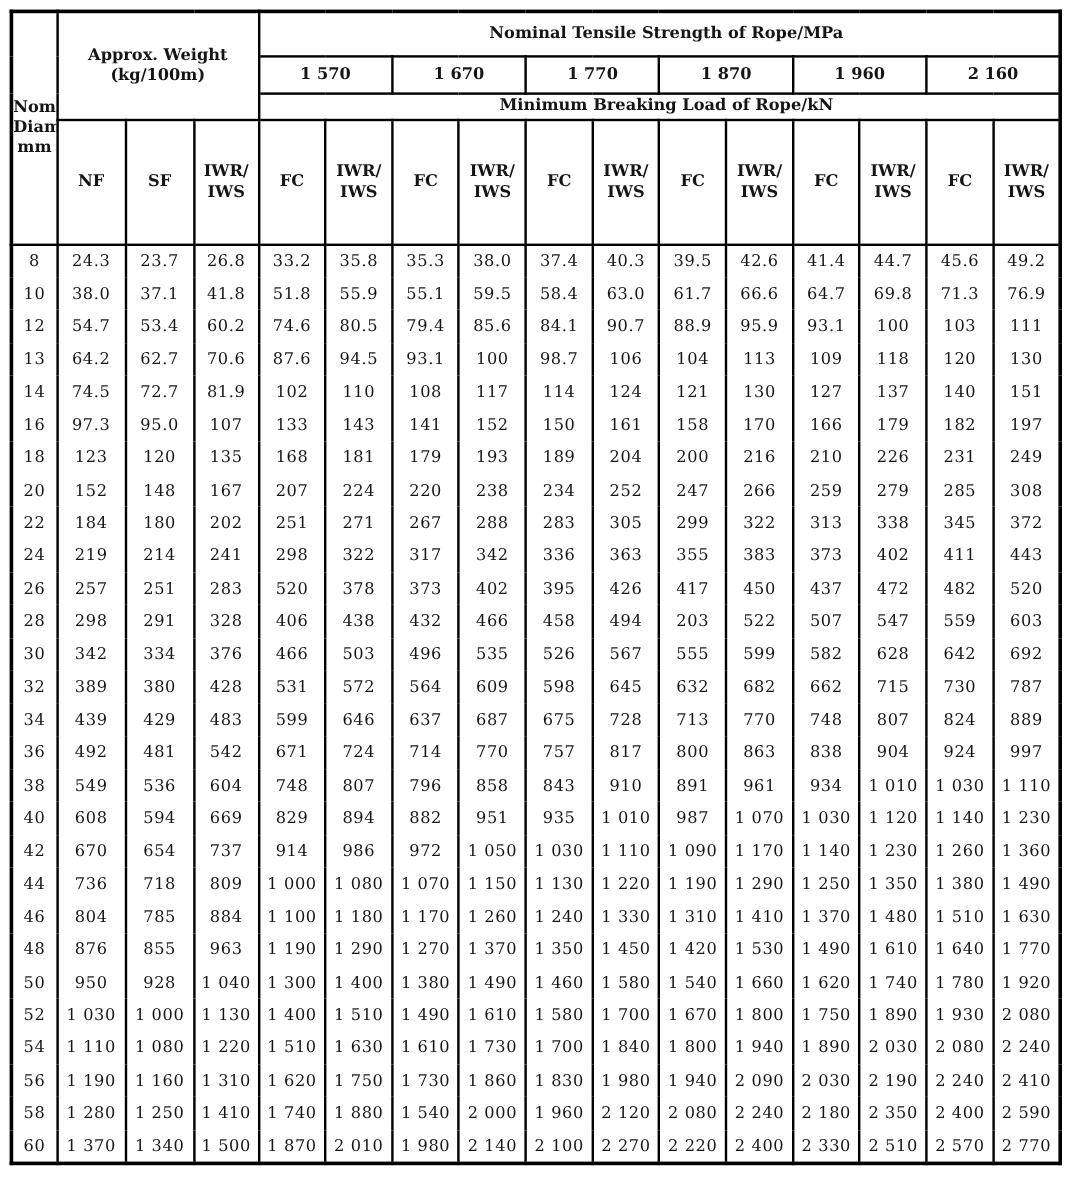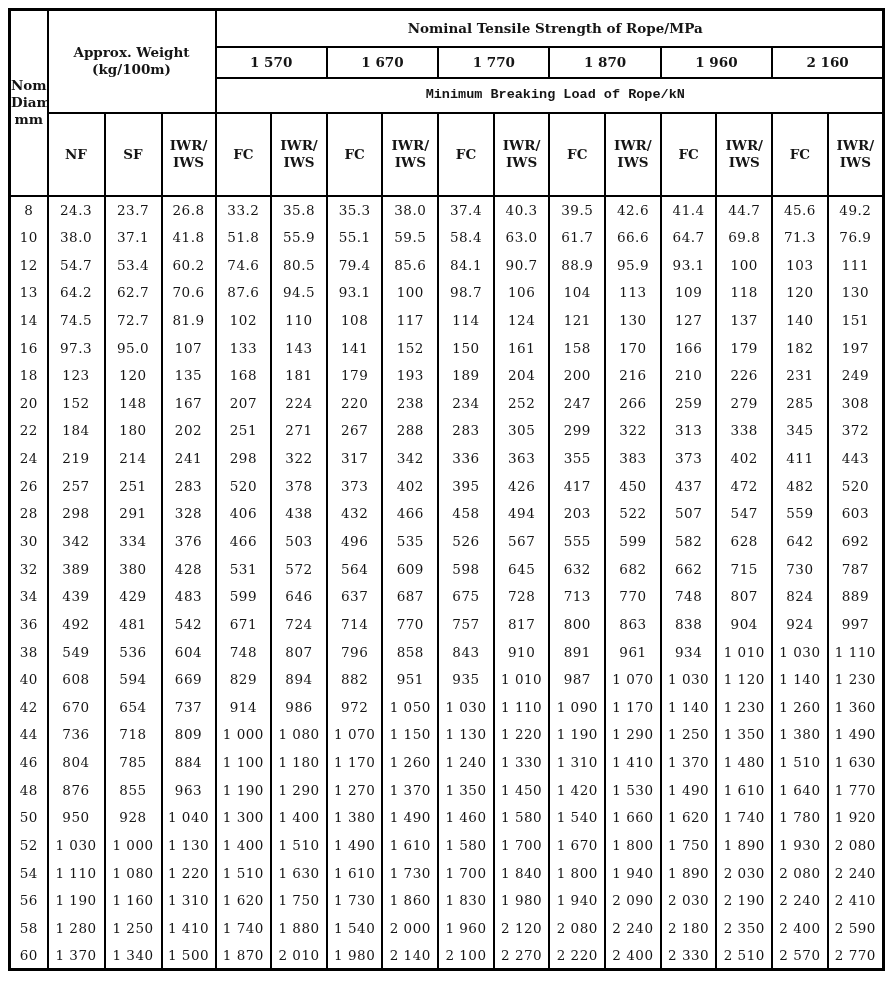--- a/index.html
+++ b/index.html
@@ -69,22 +69,22 @@
     border-left: 2px solid #000;
     border-right: 2px solid #000;
     border-top: none;
     border-bottom: none;
     font-size: 13.5px;
     letter-spacing: 0.5px;
   }
   .rope-table tbody tr { height: 27px; }
   tr.hdr-r1 { height: 37px; }
   tr.hdr-r2 { height: 31px; }
-  tr.hdr-r3 { height: 35px; font-family: Liberation Mono, monospace; }
-  tr.hdr-r4 { height: 83px; }
+  tr.hdr-r3 { height: 22px; }
+  tr.hdr-r4 { height: 104px; }
 </style>
 </head>
 <body>
 
 <div class="sheet">
   <table class="rope-table">
     <colgroup>
       <col style="width:38px">
       <col style="width:57px">
       <col style="width:57px">

